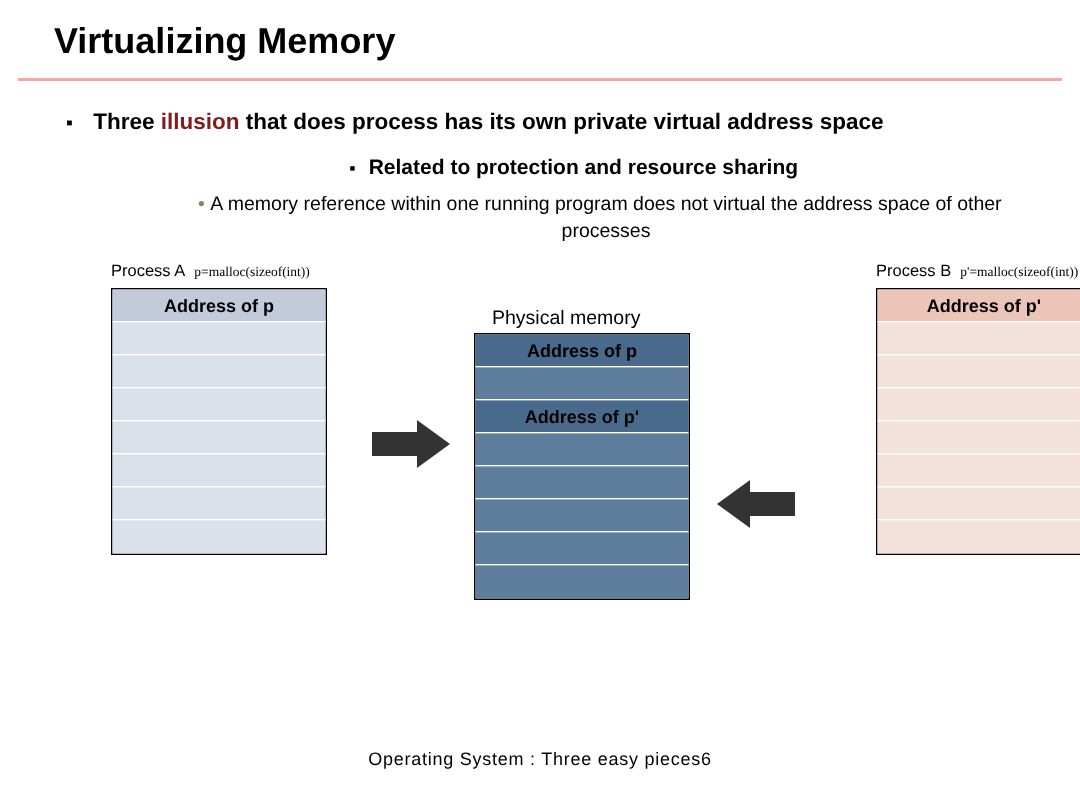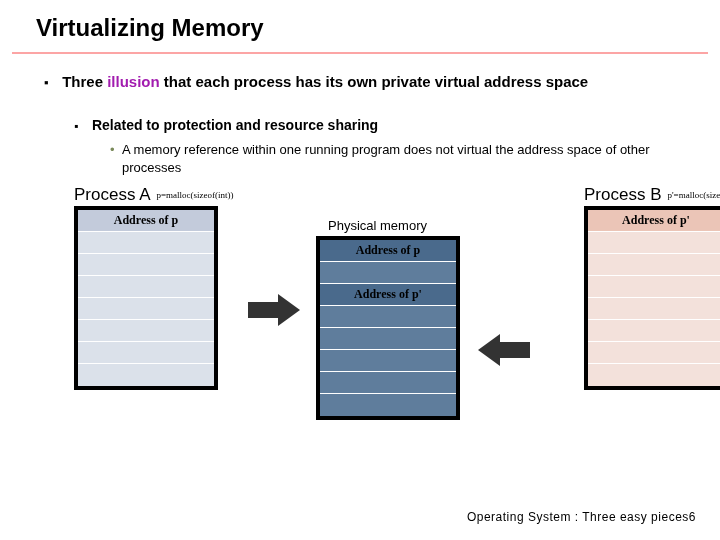--- a/index.html
+++ b/index.html
@@ -15,45 +15,45 @@
     border-bottom: 2px solid #fca5a5;
     margin: 0 12px 18px 12px;
   }
   .content { padding: 0 34px 0 44px; }
   ul.b1 { list-style: none; padding-left: 0; }
   ul.b1 > li::before {
     content: "▪"; color: #000; display: inline-block;
     width: 14px; margin-left: -14px; font-size: 13px;
   }
   ul.b1 > li { font-size: 15px; font-weight: bold; padding-left: 14px; line-height: 1.35; }
-  .illusion { color: #a21caf; }
-  ul.b2 { list-style: none; padding-left: 16px; margin-top: 24px; }
+  .illusion { color: #7f1d1d; }
+  ul.b2 { list-style: none; padding-left: 16px; margin-top: 10px; text-align: center; }
   ul.b2 > li::before {
     content: "▪"; color: #000; display: inline-block;
     width: 14px; margin-left: -14px; font-size: 12px;
   }
   ul.b2 > li { font-size: 14px; font-weight: bold; padding-left: 14px; }
   ul.b3 { list-style: none; padding-left: 22px; margin-top: 6px; }
   ul.b3 > li::before {
     content: "•"; color: #7a8a5a; display: inline-block;
     width: 12px; margin-left: -12px;
   }
   ul.b3 > li { font-size: 13px; font-weight: normal; padding-left: 12px; line-height: 1.35; }
 
   .diagram { position: relative; margin-top: 10px; height: 250px; }
   .col { position: absolute; width: 144px; }
   .colA { left: 30px; top: 0; }
   .colC { left: 272px; top: 32px; }
   .colB { left: 540px; top: 0; }
 
   .proc-row { display: flex; align-items: center; gap: 6px; margin-bottom: 2px; height: 18px; }
-  .proc-label { font-size: 17px; white-space: nowrap; text-align: right; }
+  .proc-label { font-size: 11px; white-space: nowrap; text-align: right; }
   .code { font-family: Liberation Serif, serif; font-size: 9px; white-space: nowrap; }
 
-  .stack { border: 4px solid #000000; font-family: Liberation Serif, serif; }
+  .stack { border: 1px solid #000000; }
   .cell {
     height: 22px; border-bottom: 1px solid #fff;
     display: flex; align-items: center; justify-content: center;
     font-size: 12px;
   }
   .cell:last-child { border-bottom: none; }
   .cell.hdr { font-weight: bold; }
 
   .a-empty { background: #dbe1ea; }
   .a-hdr   { background: #c3cbdb; }
@@ -65,34 +65,34 @@
   .phylabel { position: absolute; font-size: 13px; left: 284px; top: 32px; }
 
   .arrow {
     position: absolute; width: 52px; height: 32px;
   }
   .arrowL { left: 204px; top: 108px; }
   .arrowR { left: 434px; top: 148px; transform: scaleX(-1); }
   .arrow svg { width: 100%; height: 100%; }
 
   .footer {
-    position: absolute; bottom: 16px; left: 24px; right: 24px;
-    display: flex; justify-content: flex-end;
+    position: absolute; bottom: 27px; left: 24px; right: 24px;
+    display: flex; justify-content: center;
     font-size: 12px; letter-spacing: 0.5px;
   }
 </style>
 </head>
 <body>
 
 <div class="title">Virtualizing Memory</div>
 
 <div class="content">
   <ul class="b1">
     <li>
-      <span>Three </span><span class="illusion">illusion</span><span> that each process has its own private virtual address space</span>
+      <span>Three </span><span class="illusion">illusion</span><span> that does process has its own private virtual address space</span>
       <ul class="b2">
         <li>
           <span>Related to protection and resource sharing</span>
           <ul class="b3">
             <li>A memory reference within one running program does not virtual the address space of other processes</li>
           </ul>
         </li>
       </ul>
     </li>
   </ul>

